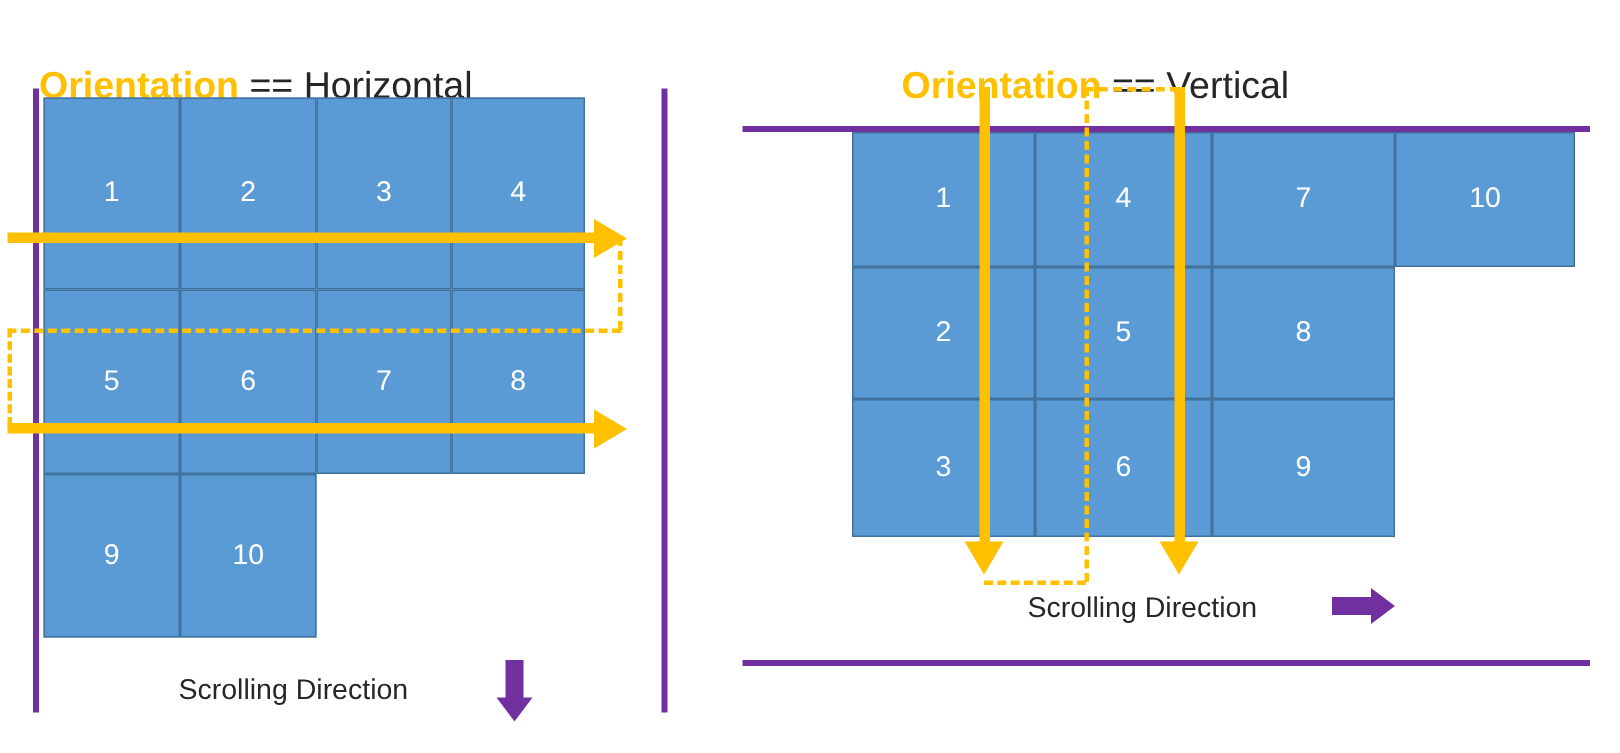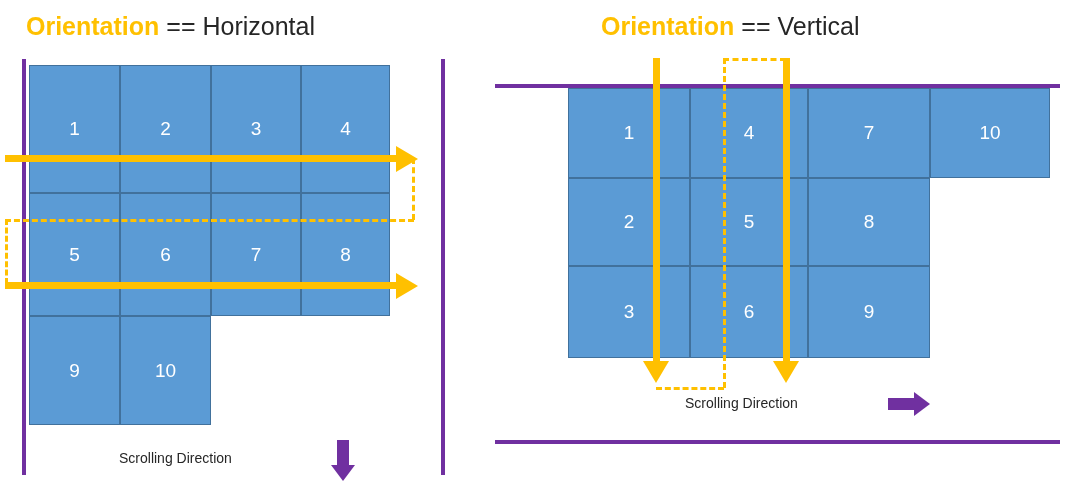--- a/index.html
+++ b/index.html
@@ -20,20 +20,21 @@
   }
 
   
   .title {
     position: absolute;
     font-size: 25px;
     font-weight: normal;
     color: #262626;
     white-space: nowrap;
     line-height: 1;
+    margin-top: 31px;
   }
   .title .kw {
     font-weight: bold;
     color: #FFC000;
   }
   .title .op {
     color: #262626;
   }
   #title-left  { left: 26px;  top: 14px; }
   #title-right { left: 601px; top: 14px; text-align: center; }
@@ -96,21 +97,21 @@
   }
   .dash-v {
     position: absolute;
     border-left: 3px dashed #FFC000;
     width: 0;
   }
 
   
   .scroll-label {
     position: absolute;
-    font-size: 14px;
+    font-size: 19px;
     color: #262626;
     white-space: nowrap;
   }
 
   
   .p-down-shaft {
     position: absolute;
     width: 12px;
     background: #7030A0;
   }

